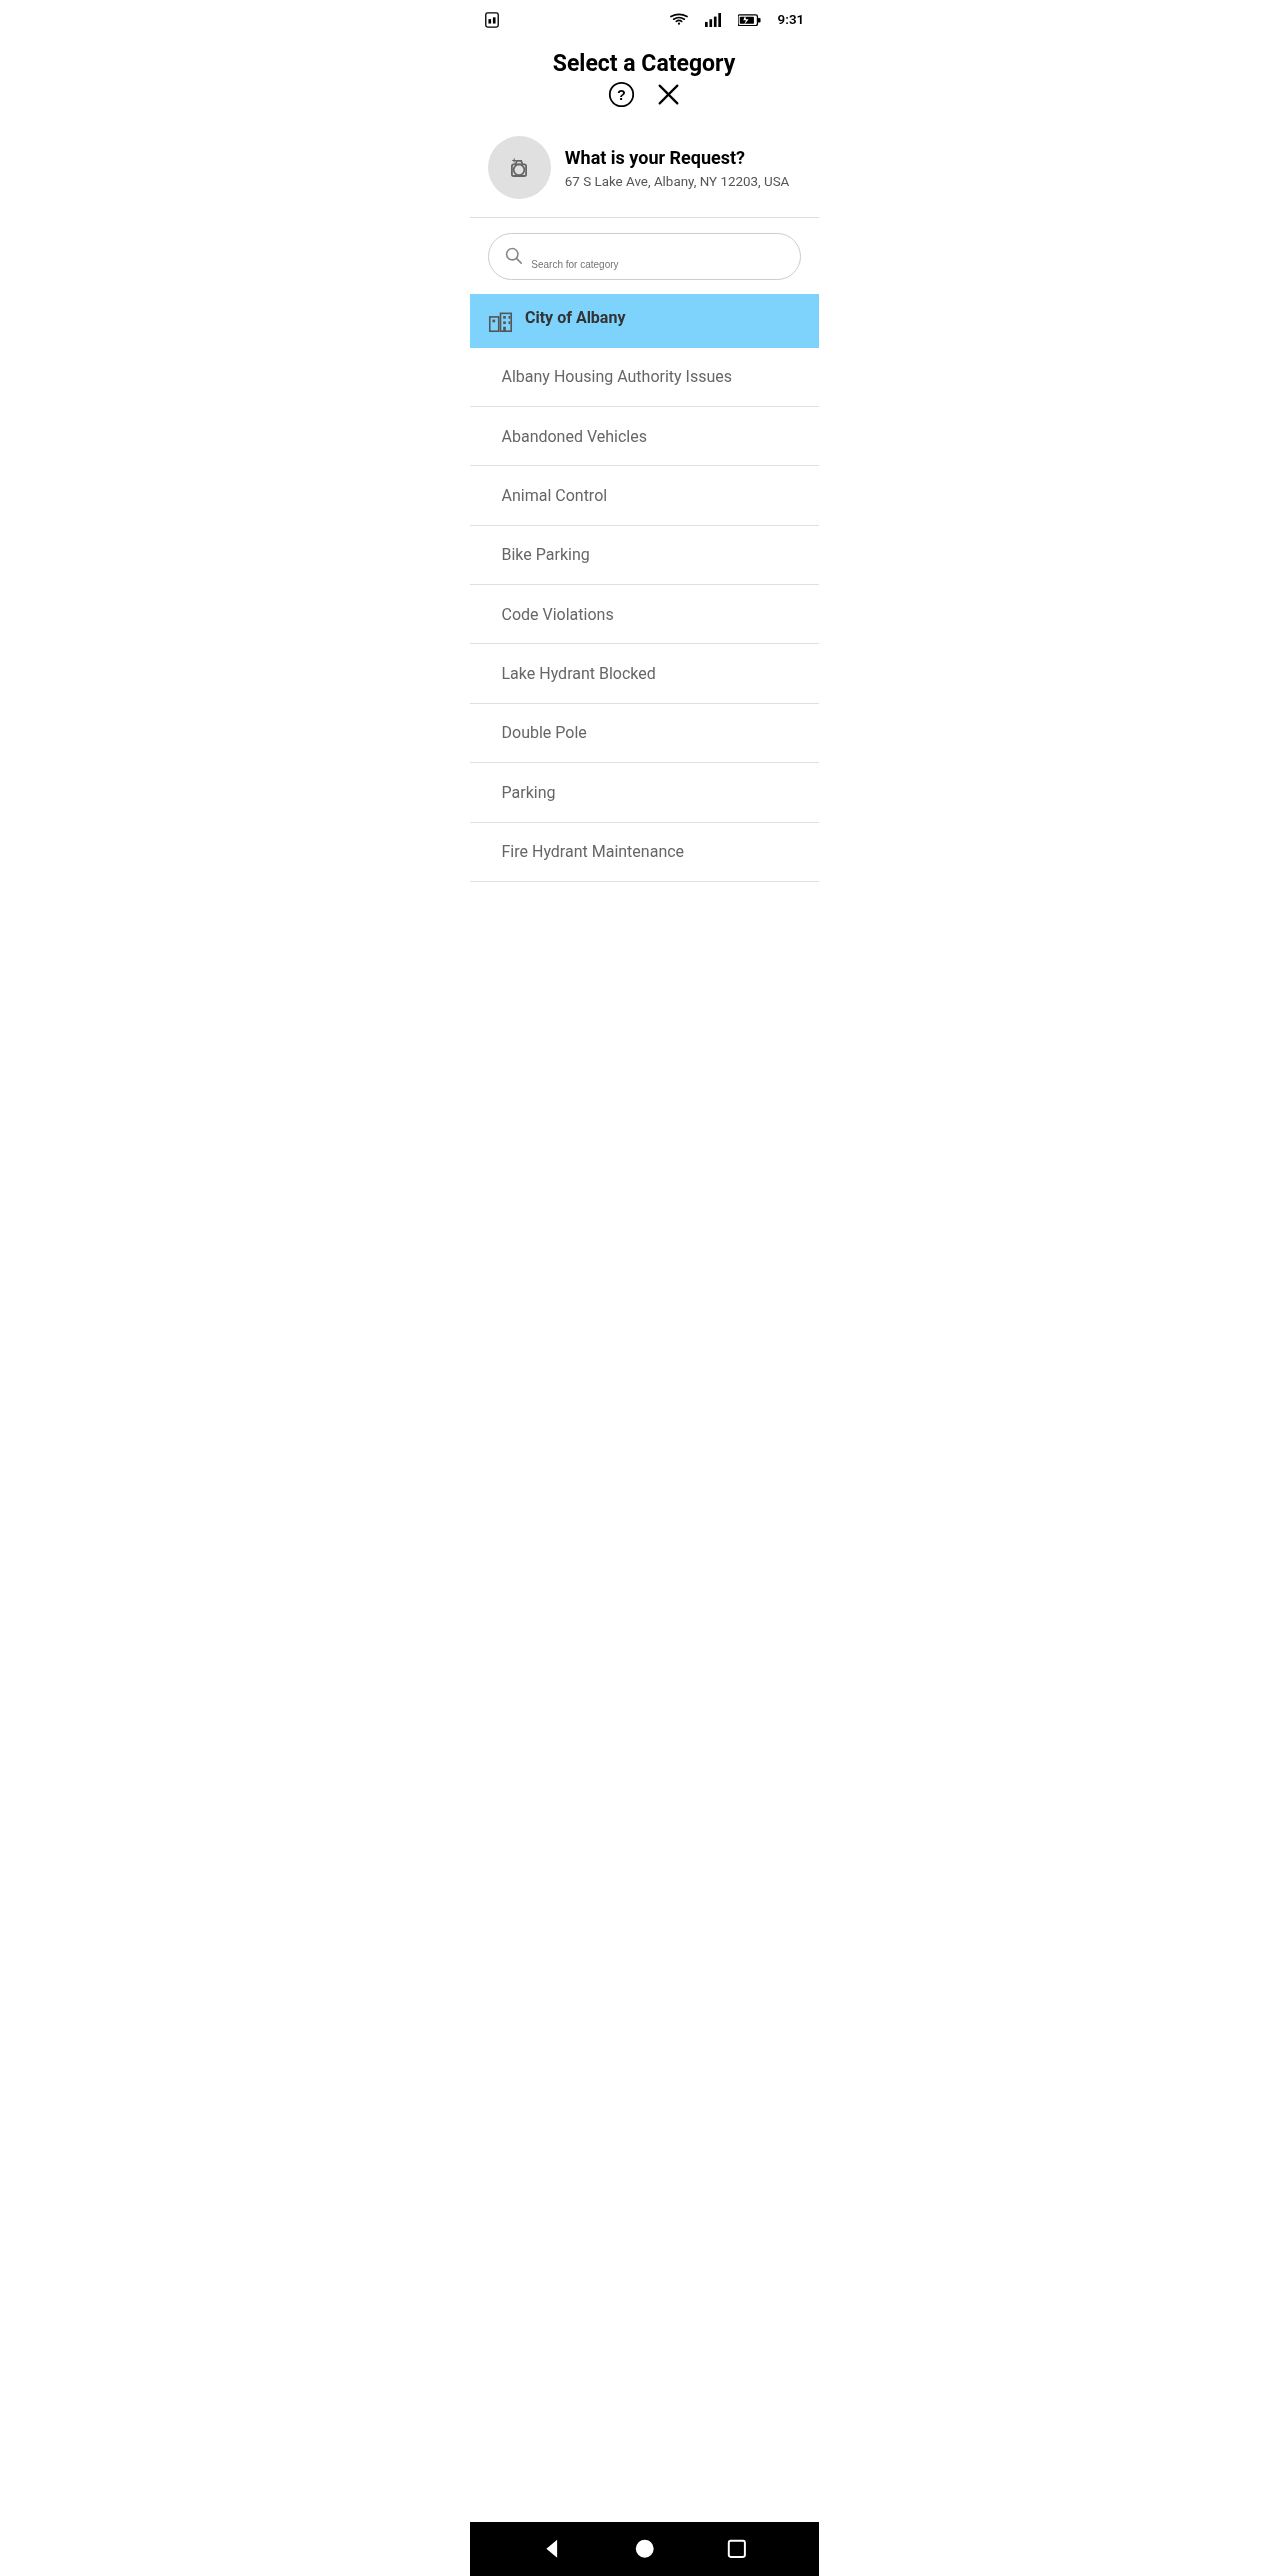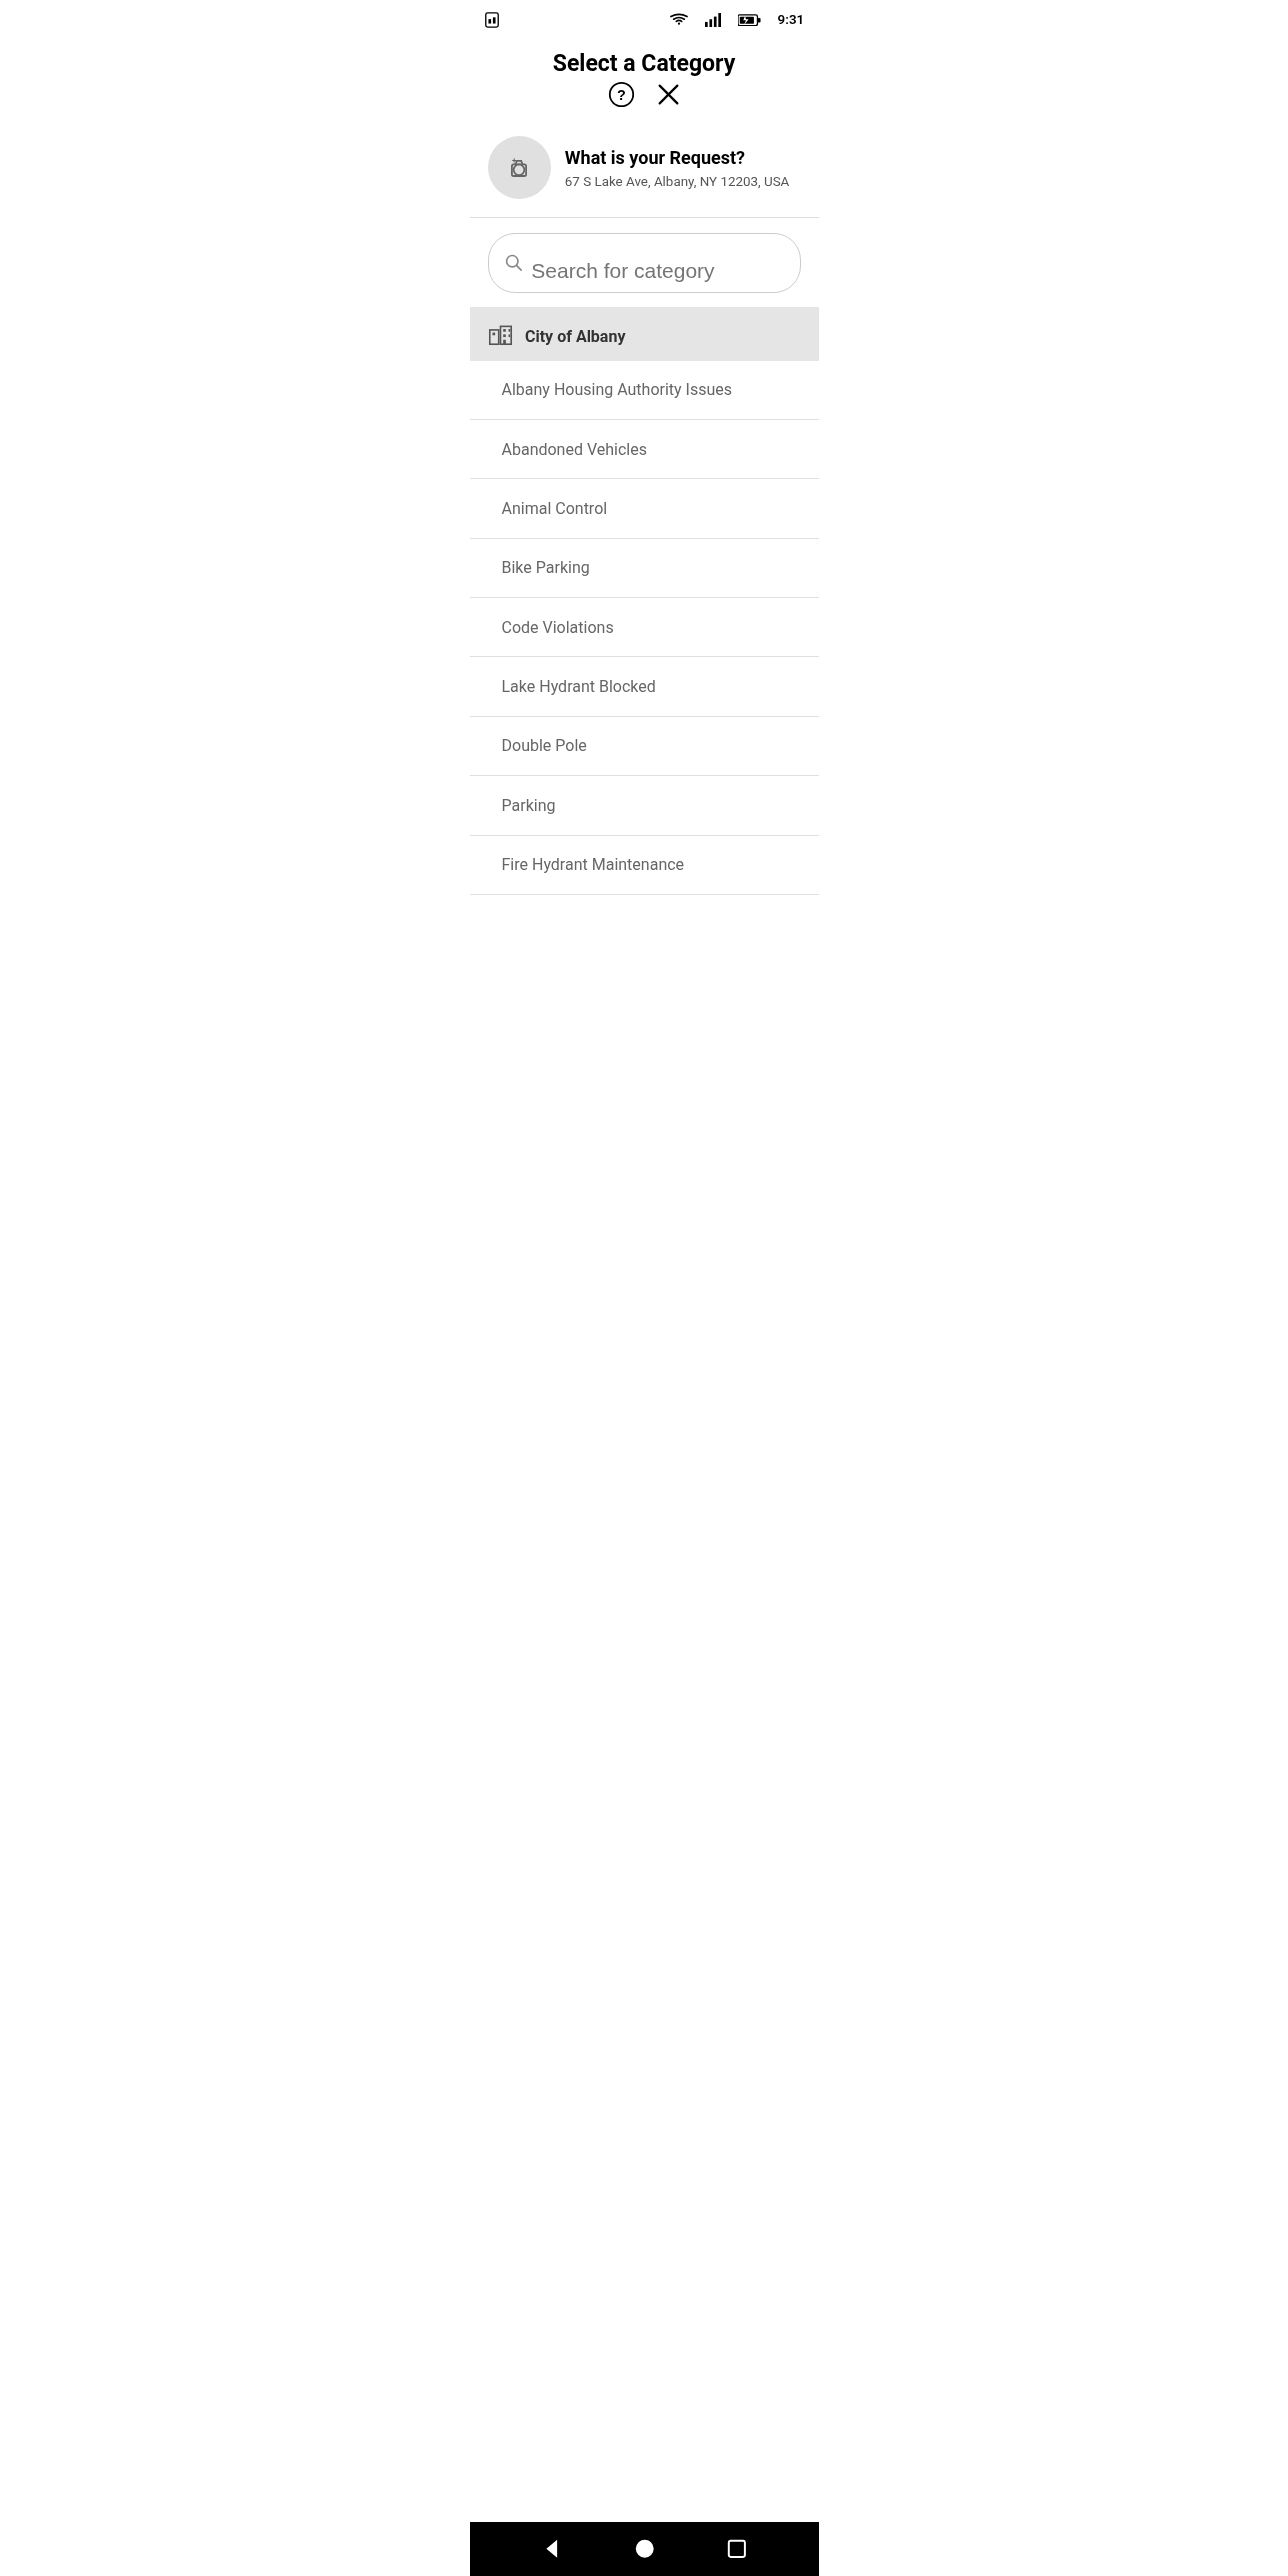--- a/index.html
+++ b/index.html
@@ -132,32 +132,32 @@
       border: 1.3px solid #ccc;
       border-radius: 27px;
       padding: 9px 16px;
       gap: 9px;
       background: #fff;
     }
 
     .search-input {
       border: none;
       outline: none;
-      font-size: 21px;
+      font-size: 10px;
       color: #3b82f6;
       width: 100%;
       background: transparent;
       margin-top: 16px;
     }
 
     
     .city-header {
-      background: #e5e5e5;
-      display: flex;
-      align-items: flex-end;
+      background: #7dd3fc;
+      display: flex;
+      align-items: flex-start;
       padding: 14.3px 18px;
       gap: 12.5px;
     }
 
     .city-label {
       font-size: 16px;
       font-weight: 700;
       color: #333;
     }
 

